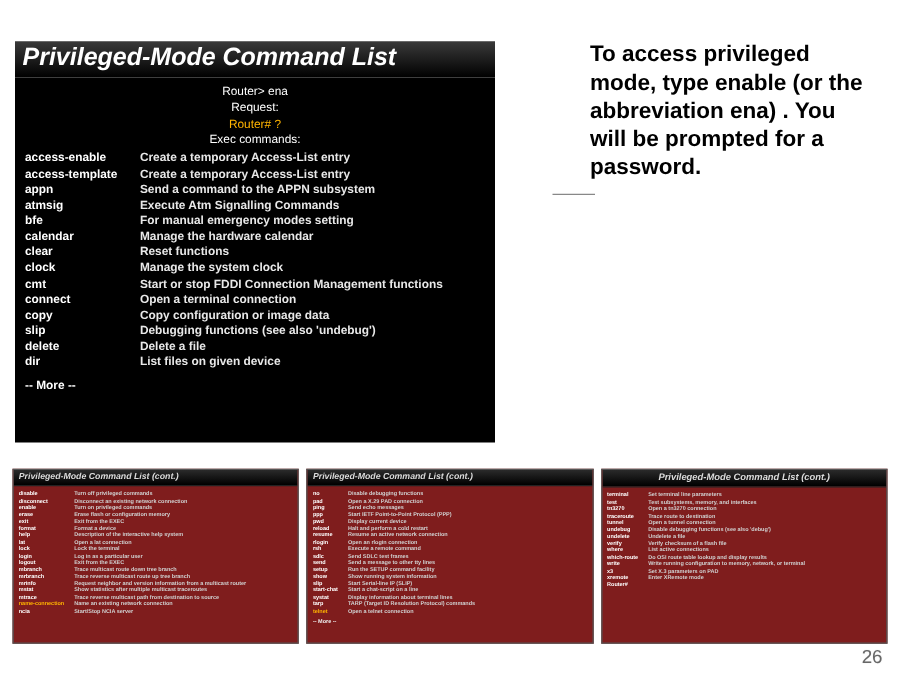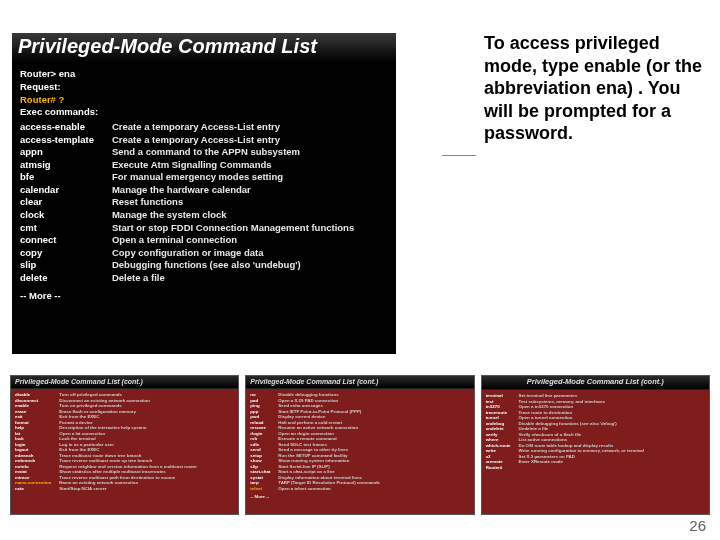--- a/index.html
+++ b/index.html
@@ -28,31 +28,31 @@
     background: linear-gradient(to bottom, #3a3a3a 0%, #000 100%);
   }
   .main-panel {
     background: #000;
     color: #fff;
     font-size: 9.5px;
     padding: 6px 8px 8px 8px;
     height: 292px;
     overflow: hidden;
   }
-  .prompt-lines { font-weight: bold; line-height: 1.35; margin-bottom: 2px; }
+  .prompt-lines { font-weight: normal; line-height: 1.35; margin-bottom: 2px; text-align: center; }
   .prompt-lines .orange { color: #ffb400; }
   .cmd-table { display: table; border-spacing: 0; }
   .cmd-row { display: table-row; }
   .cmd-name { display: table-cell; color: #fff; font-weight: bold; padding-right: 18px; white-space: nowrap; line-height: 1.32; }
   .cmd-desc { display: table-cell; color: #e8e8e8; font-weight: bold; line-height: 1.32; }
   .more { margin-top: 6px; font-weight: bold; }
   .side-text {
     position: absolute;
     top: 32px;
-    left: 484px;
+    left: 472px;
     width: 225px;
     font-size: 18px;
     font-weight: bold;
     color: #000;
     line-height: 1.25;
   }
   .side-connector {
     position: absolute;
     top: 155px;
     left: 442px;
@@ -167,20 +167,24 @@
           <div class="cmd-desc">Copy configuration or image data</div>
         </div>
         <div class="cmd-row">
           <div class="cmd-name">slip</div>
           <div class="cmd-desc">Debugging functions (see also 'undebug')</div>
         </div>
         <div class="cmd-row">
           <div class="cmd-name">delete</div>
           <div class="cmd-desc">Delete a file</div>
         </div>
+        <div class="cmd-row">
+          <div class="cmd-name">dir</div>
+          <div class="cmd-desc">List files on given device</div>
+        </div>
       </div>
     <div class="more">-- More --</div>
   </div>
 </div>
 
 <div class="side-connector"></div>
 <div class="side-text">To access privileged mode, type enable (or the abbreviation ena) . You will be prompted for a password.</div>
 
 <div class="thumbs">
   <div class="thumb">

